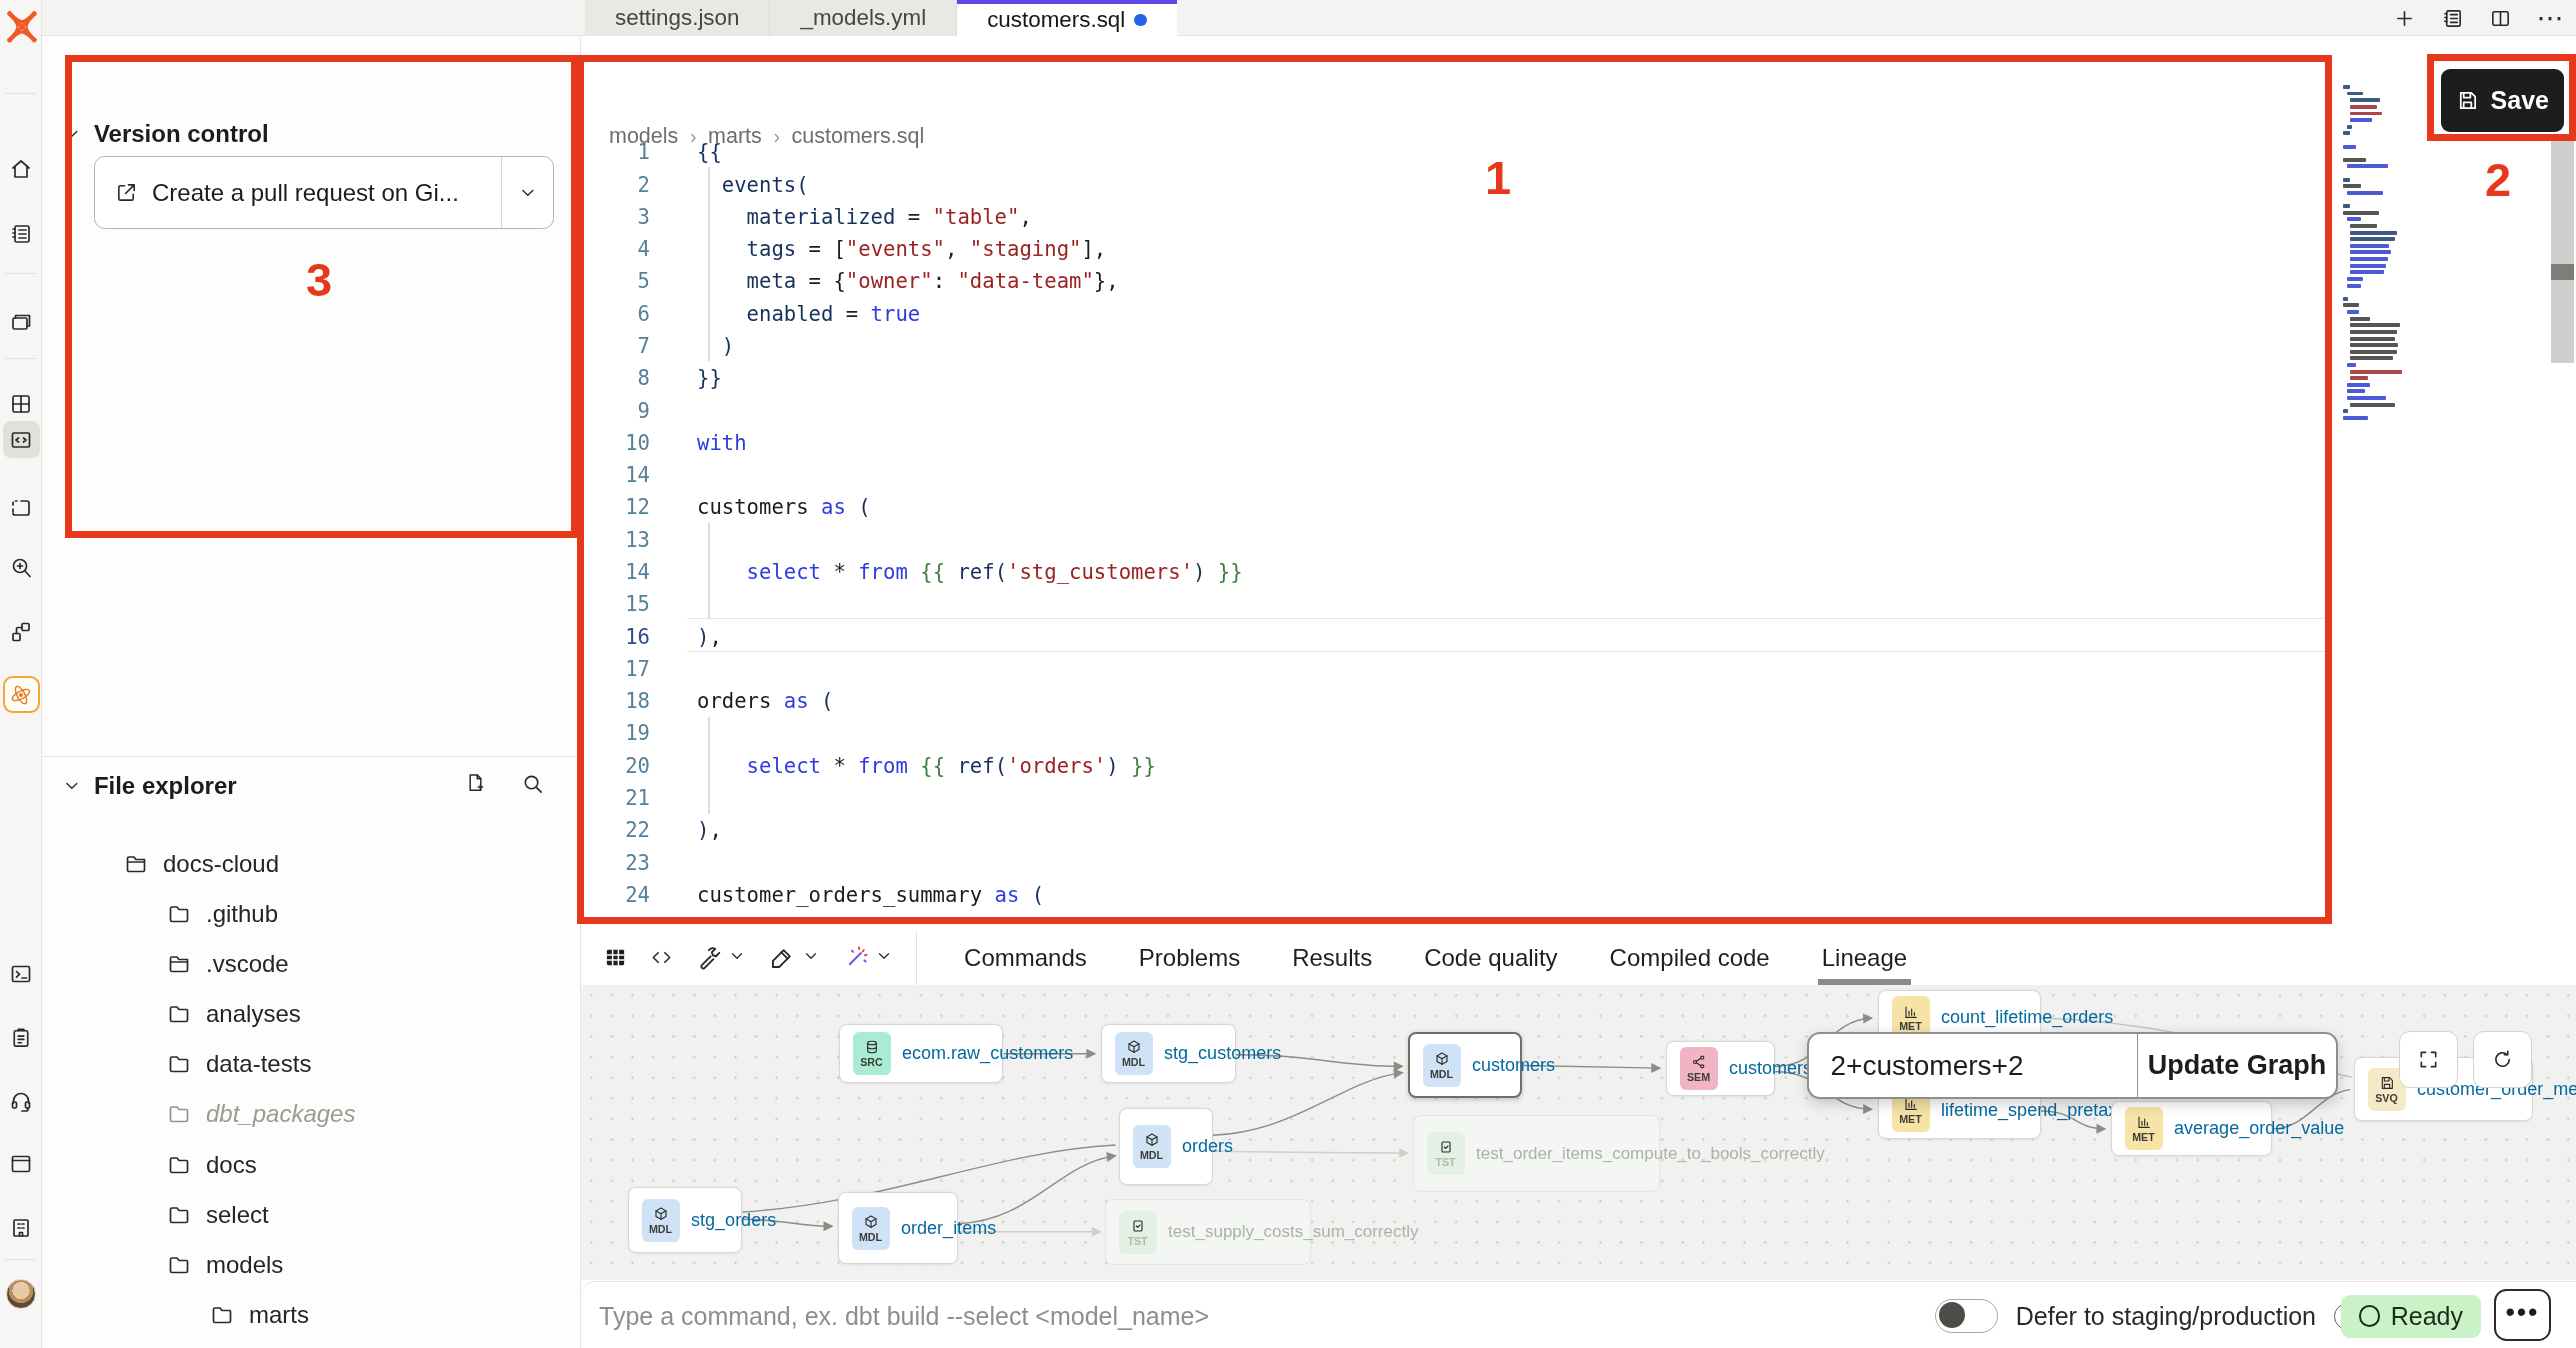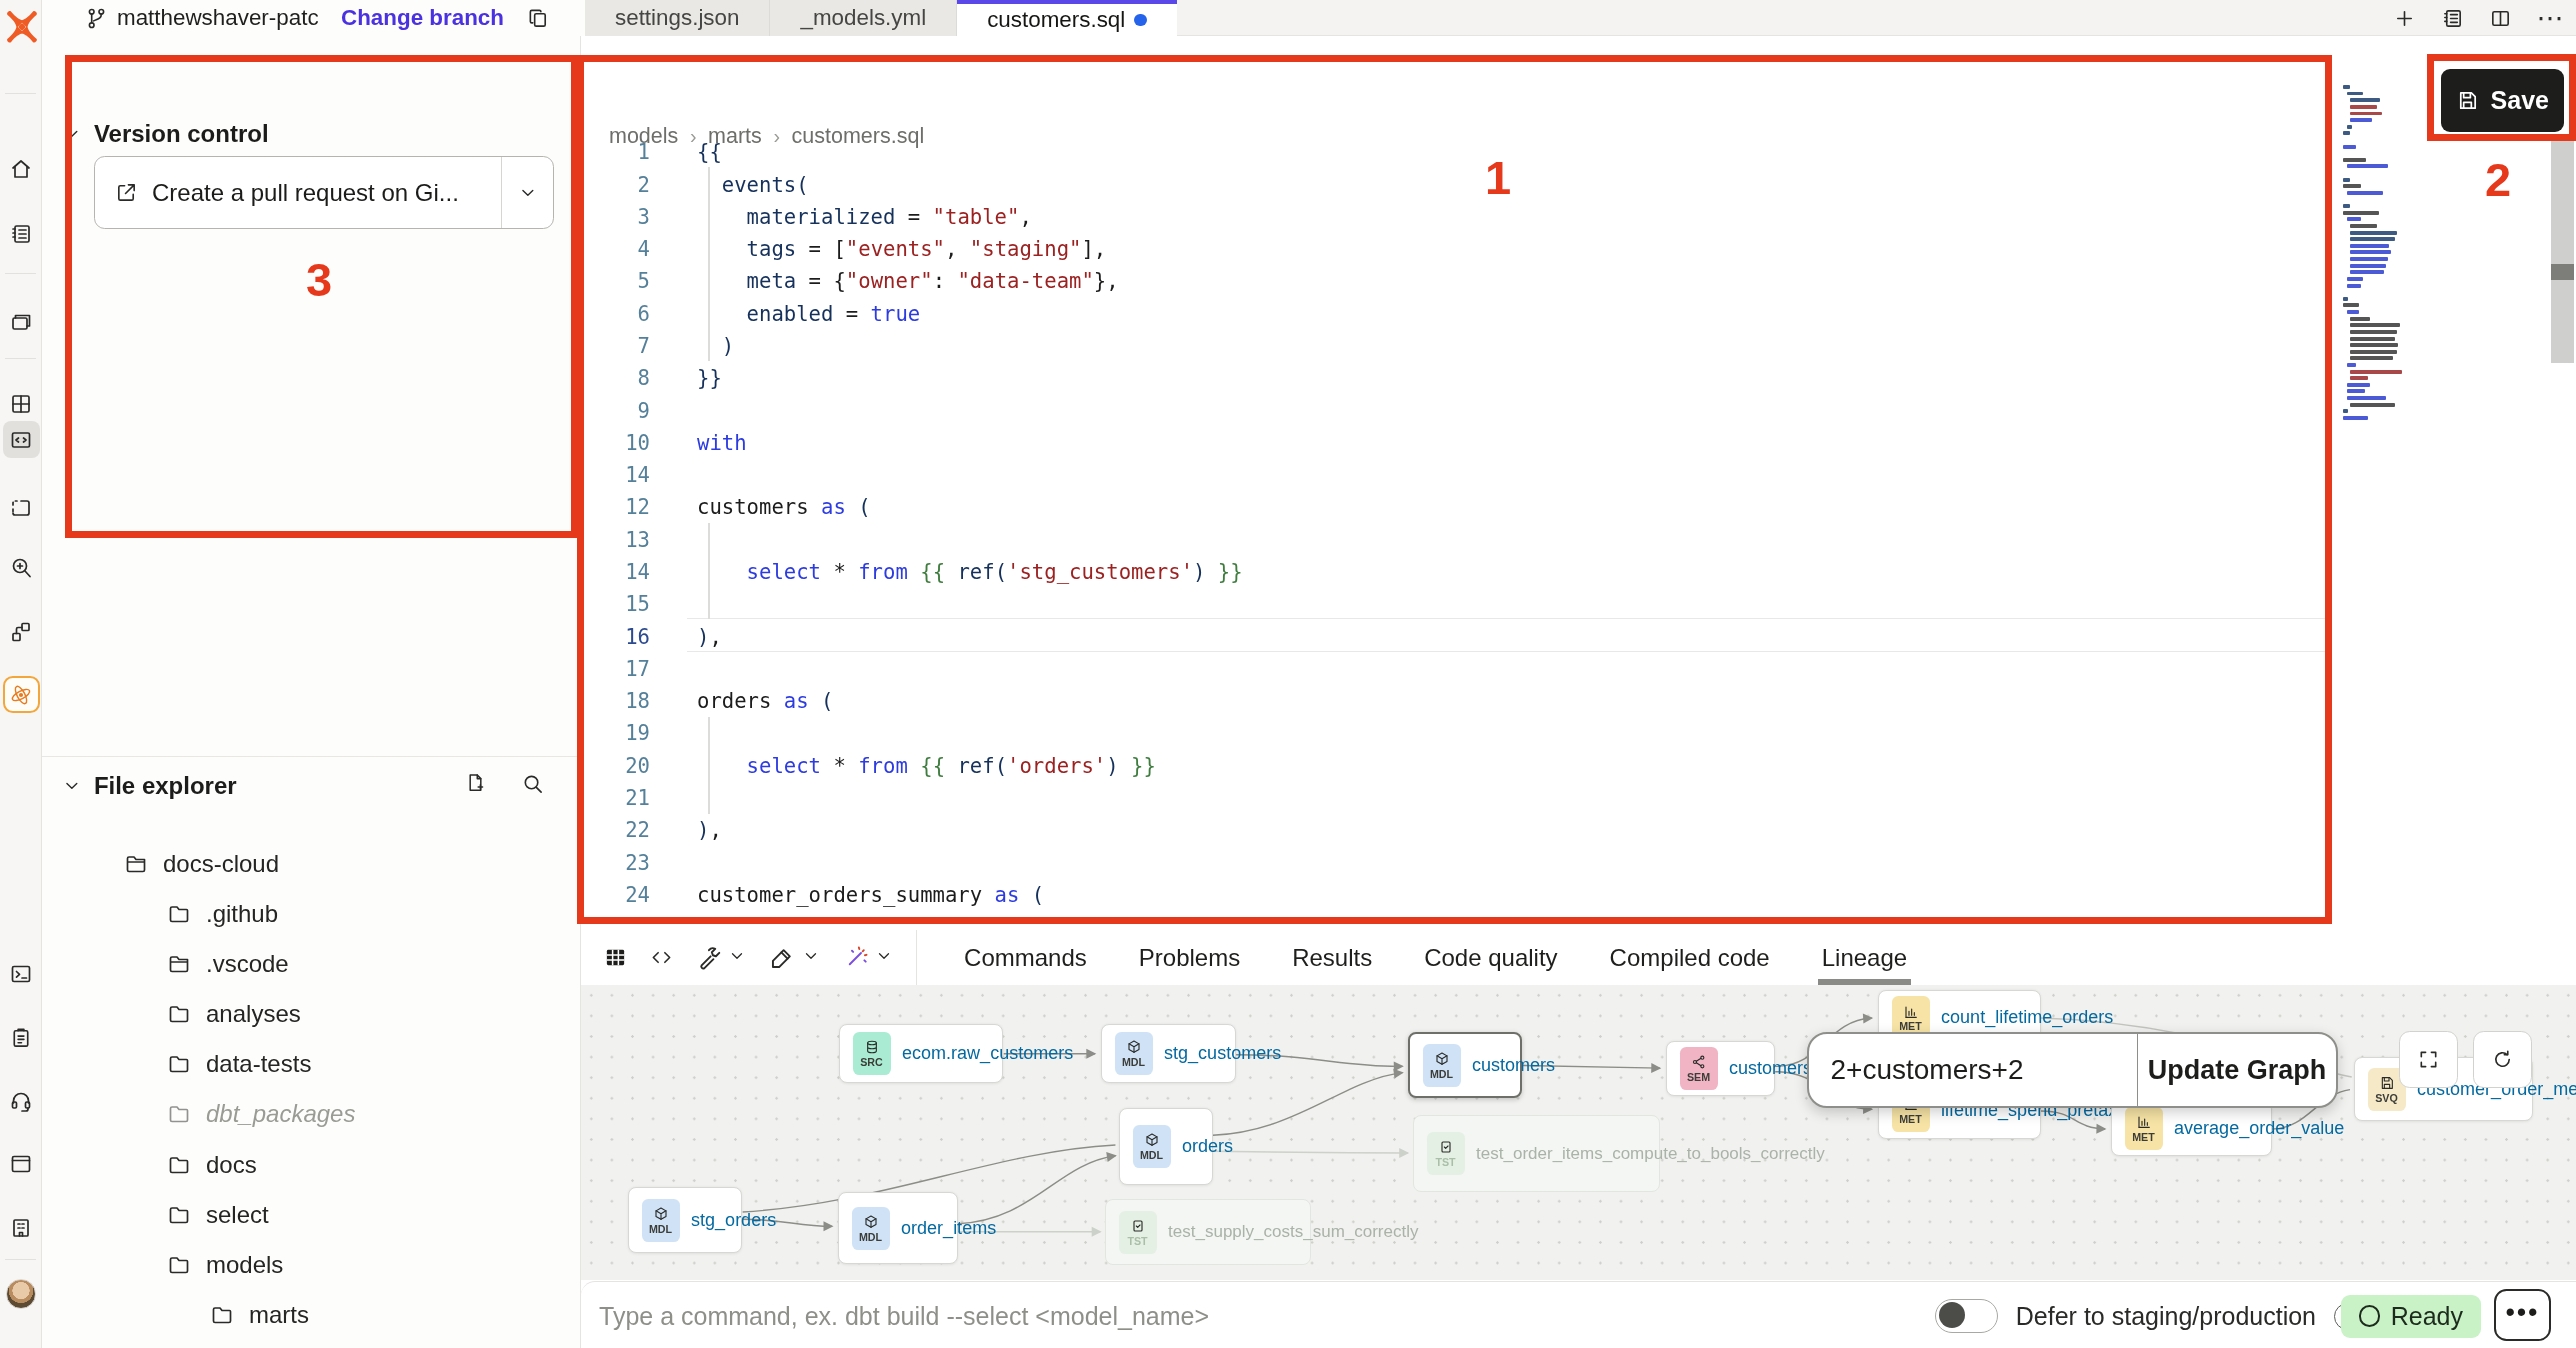--- a/index.html
+++ b/index.html
@@ -109,22 +109,22 @@
   .lnode.selected { border:2.2px solid #6f6f6a; box-shadow:0 1.8px 5.4px rgba(0,0,0,.18); }
   .lnode .badge { width:38px; height:43px; border-radius:6.3px; display:flex; flex-direction:column;
                   align-items:center; justify-content:center; gap:1.8px; flex:none; }
   .lnode .badge svg { width:16px; height:16px; }
   .lnode .badge .bt { font-size:10.7px; font-weight:700; color:#3c3c38; line-height:1; }
   .lnode .nl { font-size:18px; color:#0369a1; white-space:nowrap; }
   .lnode.ghost { background:#f4f6f3; border-color:#e2e6e0; box-shadow:none; }
   .lnode.ghost .nl { color:#aab3a8; white-space:normal; font-size:17px; line-height:1.25; }
   .lnode.ghost .badge { background:#e4f0e3 !important; }
   .lnode.ghost .badge .bt { color:#a9bfa8;text-align:center; }
-  #graph-overlay { position:absolute; left:1226px; top:47px; width:531px; height:76px; background:#fff;
-                   border:2.2px solid #8e8e8a; border-radius:20px; box-shadow:0 4.5px 12.5px rgba(0,0,0,.18);
+  #graph-overlay { position:absolute; left:1226px; top:47px; width:531px; height:67px; background:#fff;
+                   border:2.2px solid #8e8e8a; border-radius:13px; box-shadow:0 4.5px 12.5px rgba(0,0,0,.18);
                    display:flex; z-index:3; }
   #graph-search { flex:1; display:flex; align-items:center; padding-left:21.5px; font-size:28px; color:#1d1d1b; }
   #graph-update { width:199px; border-left:1.8px solid #8e8e8a; display:flex; align-items:center;
                   justify-content:center; font-size:27px; font-weight:700; color:#1d1d1b; }
   .gbtn { position:absolute; width:59px; height:57px; background:#fff; border:1.3px solid #d2d2ce;
           border-radius:10.7px; display:flex; align-items:center; justify-content:center; z-index:3; }
   .gbtn svg { width:27px; height:27px; }
 
   
   #statusbar { position:absolute; left:581px; top:1281px; width:1995px; height:68px; background:#fff;
@@ -251,38 +251,20 @@
           <path d="M9 8h2M13 8h2M9 12h2M13 12h2M10.5 20v-3.5h3V20"></path>
         </svg>
       </div>
       <div class="rail-div" style="top: 93px;"></div>
       <div class="rail-div" style="top: 273px;"></div>
       <div class="rail-div" style="top: 358px;"></div>
       <div class="rail-div" style="top: 1259px;"></div>
     </div>
 
   <div id="topbar">
-    <div id="branch-area">
-      <span style="margin-left: 43px; display: flex; width: 23px; height: 23px;">
-          <svg viewBox="0 0 24 24" fill="none" stroke="#2a2a28" stroke-width="1.7" stroke-linecap="round" stroke-linejoin="round" style="width: 100%; height: 100%;">
-            <circle cx="7" cy="5" r="2.4"></circle>
-            <circle cx="17" cy="5" r="2.4"></circle>
-            <circle cx="7" cy="19" r="2.4"></circle>
-            <path d="M7 7.5v9M17 7.5c0 5-4 5-8 7"></path>
-          </svg>
-        </span>
-      <span id="branch-name">matthewshaver-patc</span>
-      <span id="change-branch">Change branch</span>
-      <span id="copy-btn" style="display: flex; width: 23px; height: 23px;">
-          <svg viewBox="0 0 24 24" fill="none" stroke="#2a2a28" stroke-width="1.7" stroke-linecap="round" stroke-linejoin="round" style="width: 100%; height: 100%;">
-            <rect x="8" y="7" width="11" height="13" rx="1.5"></rect>
-            <path d="M6 16.5H5a1.5 1.5 0 0 1-1.5-1.5V5A1.5 1.5 0 0 1 5 3.5h8A1.5 1.5 0 0 1 14.5 5"></path>
-          </svg>
-        </span>
-    </div>
     <div id="tabs">
         <div class="tab">
           <span>settings.json</span>
         </div>
         <div class="tab">
           <span>_models.yml</span>
         </div>
         <div class="tab active">
           <span>customers.sql</span>
           <span class="dot"></span>

